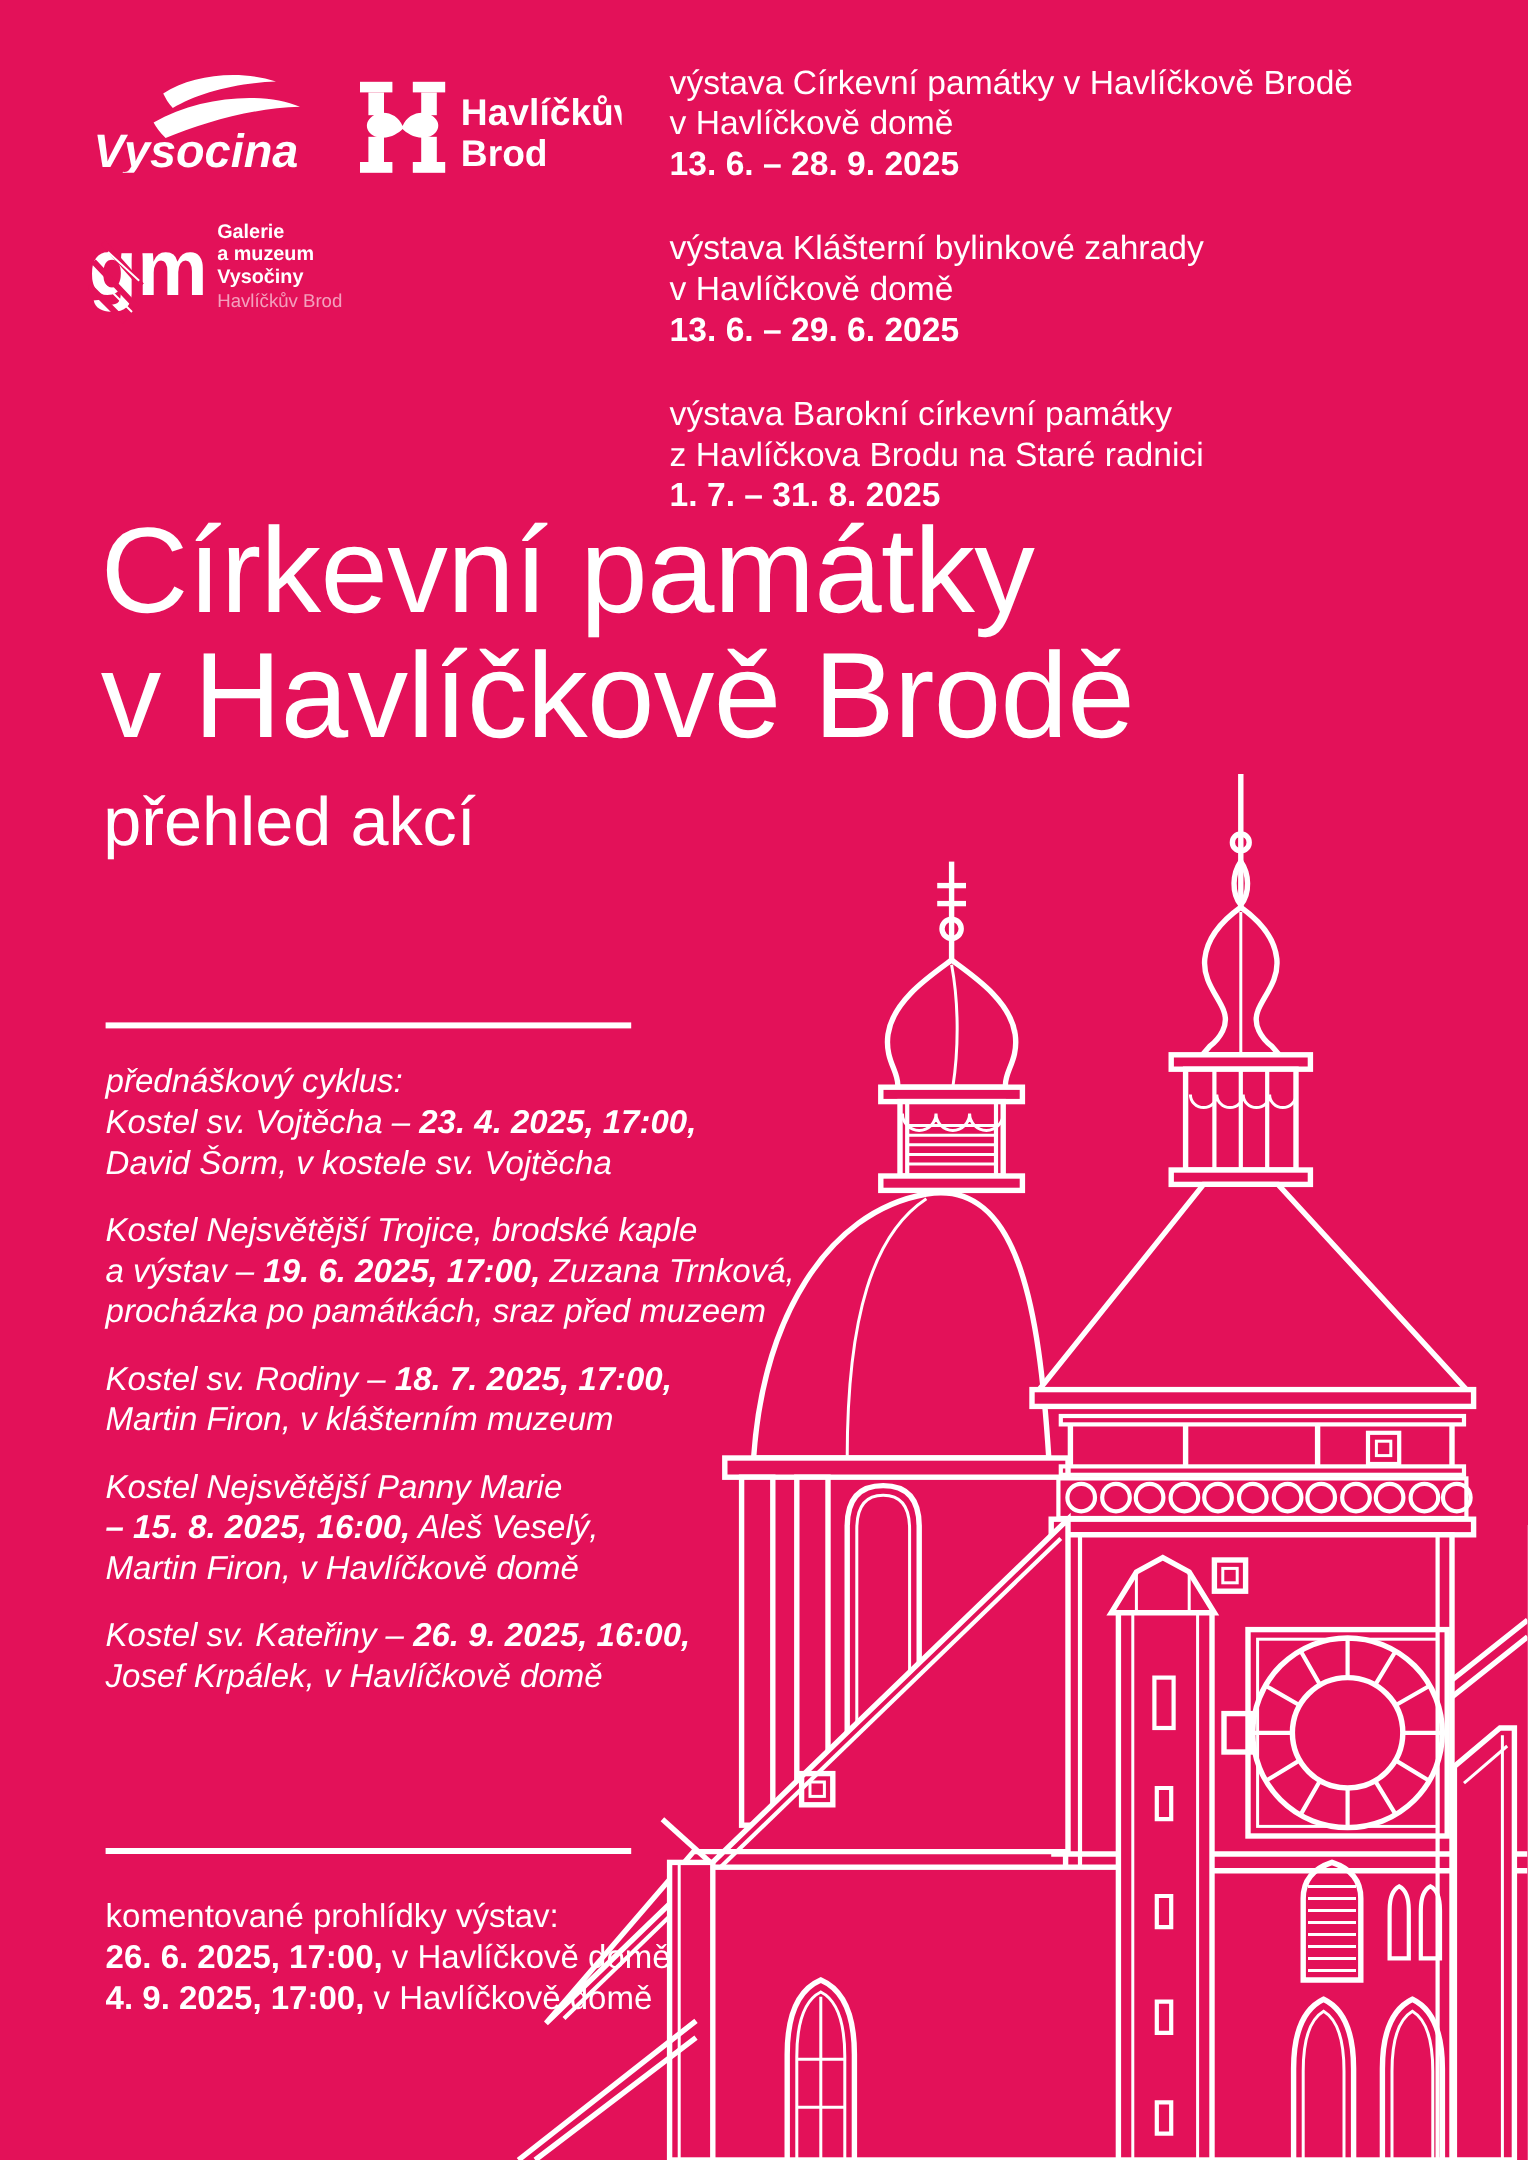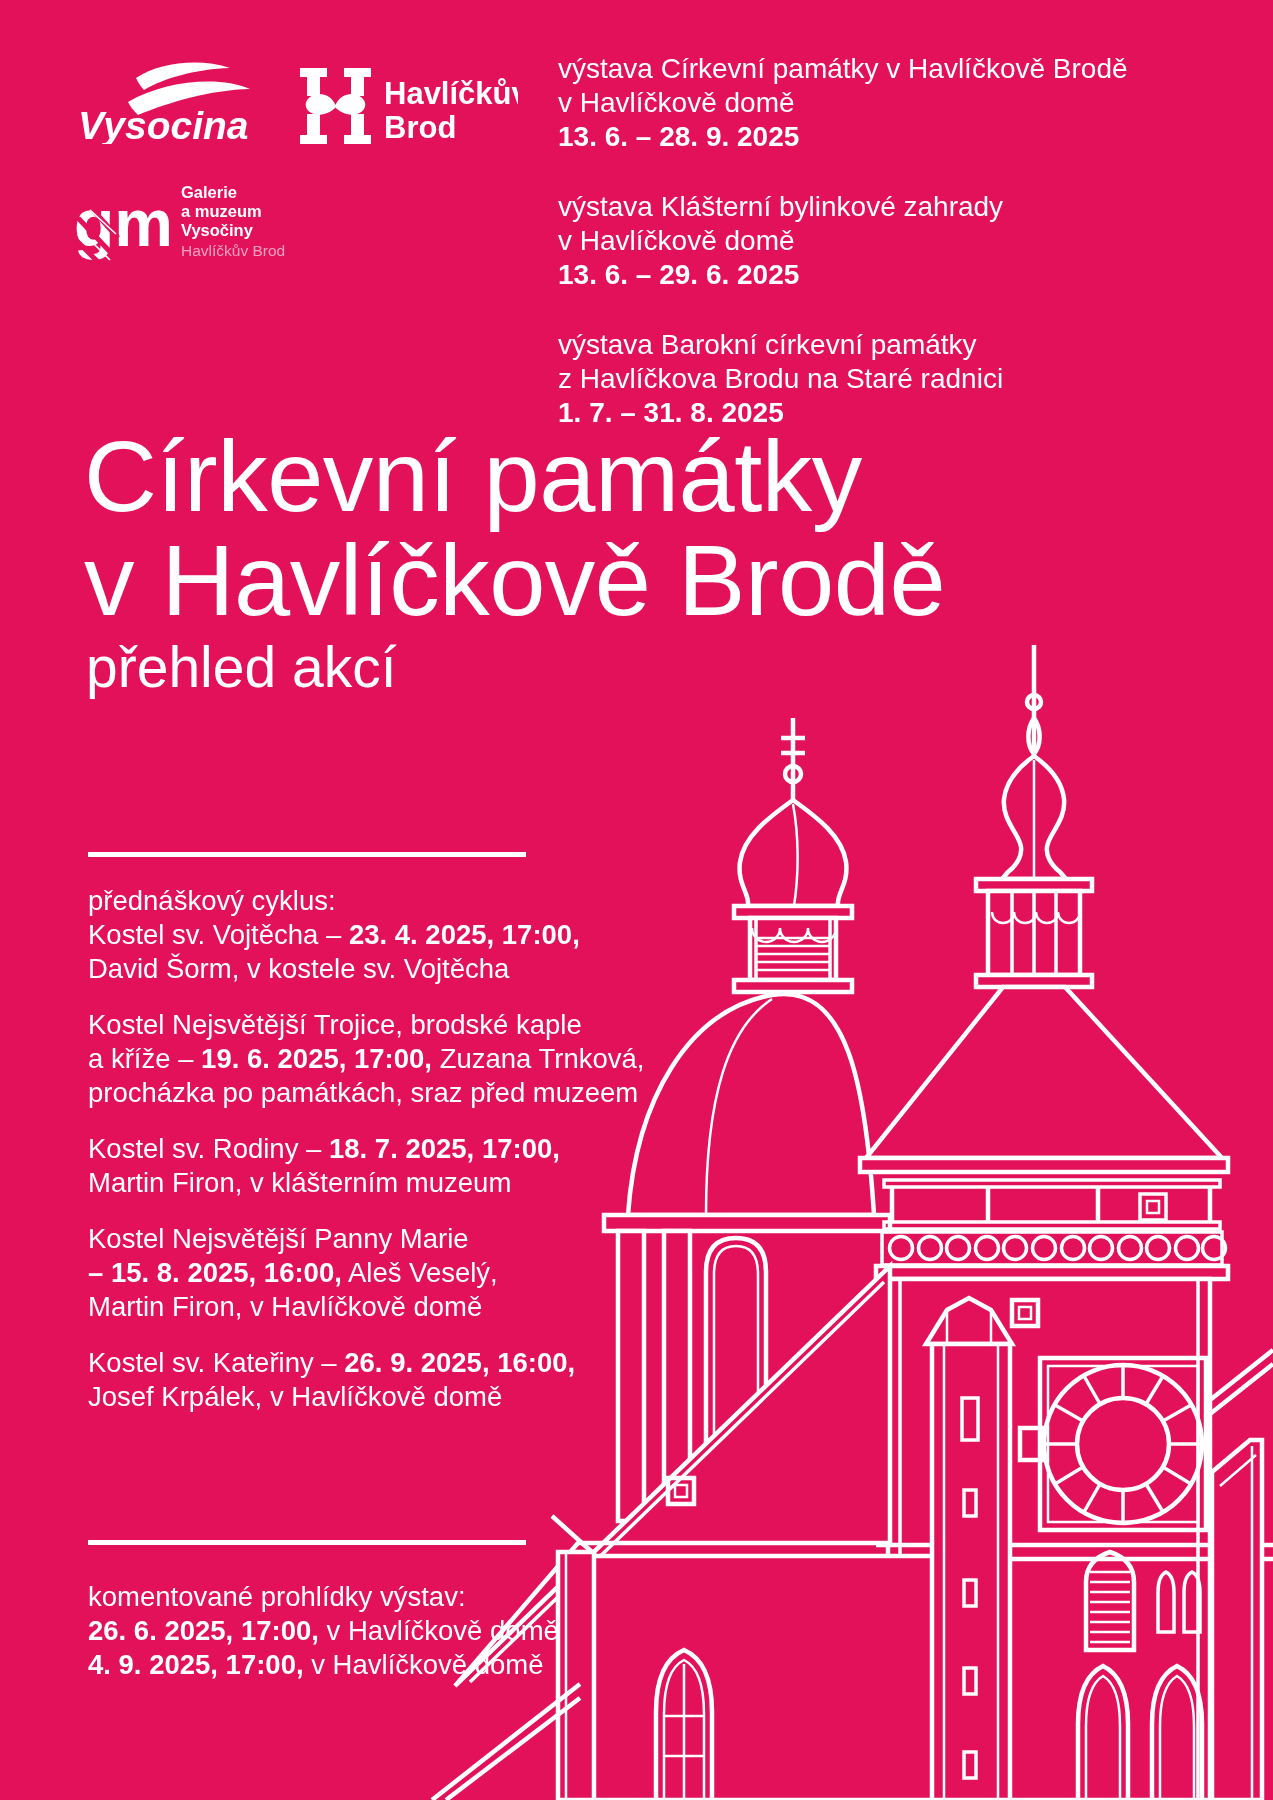--- a/index.html
+++ b/index.html
@@ -11,27 +11,27 @@
     font-family:"Liberation Sans",sans-serif;
     overflow:hidden;
   }
   .abs{position:absolute;}
   
   .exhibitions{left:558px;top:52px;font-size:28px;line-height:34px;}
   .ex-block{margin-bottom:36px;}
   .ex-date{font-weight:bold;}
   
   .title{left:84px;top:424px;font-size:101px;line-height:104px;font-weight:400;letter-spacing:-0.5px;white-space:nowrap;}
-  .subtitle{left:86px;top:634px;font-size:57px;font-weight:400;}
+  .subtitle{left:86px;top:652px;font-size:57px;font-weight:400;}
   .rule{left:88px;width:438px;height:5px;background:#fff;}
   .rule1{top:852px;}
   .rule2{top:1540px;}
   
   .program{left:88px;top:884px;font-size:27.5px;line-height:34px;z-index:3;}
-  .pg{margin:0 0 22px 0;}
+  .pg{margin:0 0 22px 0;font-style:italic;}
   .pg p{margin:0;}
   .program b{font-weight:bold;}
   .tours{left:88px;top:1580px;font-size:27.5px;line-height:34px;z-index:3;}
   .tours p{margin:0;}
   
   .logo{display:block;}
   .logo text{font-family:"Liberation Sans",sans-serif;}
   
   #church{left:420px;top:600px;z-index:1;}
   #church *{fill:none;stroke:#fff;stroke-width:4.5;stroke-linejoin:miter;}
@@ -213,21 +213,21 @@
   <div class="abs rule rule1"></div>
 
   <div class="abs program">
     <div class="pg">
       <p><span>přednáškový cyklus:</span><b></b><span></span></p>
       <p><span>Kostel sv. Vojtěcha – </span><b>23. 4. 2025, 17:00,</b><span></span></p>
       <p><span>David Šorm, v kostele sv. Vojtěcha</span><b></b><span></span></p>
     </div>
     <div class="pg">
       <p><span>Kostel Nejsvětější Trojice, brodské kaple</span><b></b><span></span></p>
-      <p><span>a kříže – </span><b>19. 6. 2025, 17:00,</b><span> Zuzana Trnková,</span></p>
+      <p><span>a výstav – </span><b>19. 6. 2025, 17:00,</b><span> Zuzana Trnková,</span></p>
       <p><span>procházka po památkách, sraz před muzeem</span><b></b><span></span></p>
     </div>
     <div class="pg">
       <p><span>Kostel sv. Rodiny – </span><b>18. 7. 2025, 17:00,</b><span></span></p>
       <p><span>Martin Firon, v klášterním muzeum</span><b></b><span></span></p>
     </div>
     <div class="pg">
       <p><span>Kostel Nejsvětější Panny Marie</span><b></b><span></span></p>
       <p><span></span><b>– 15. 8. 2025, 16:00,</b><span> Aleš Veselý,</span></p>
       <p><span>Martin Firon, v Havlíčkově domě</span><b></b><span></span></p>

